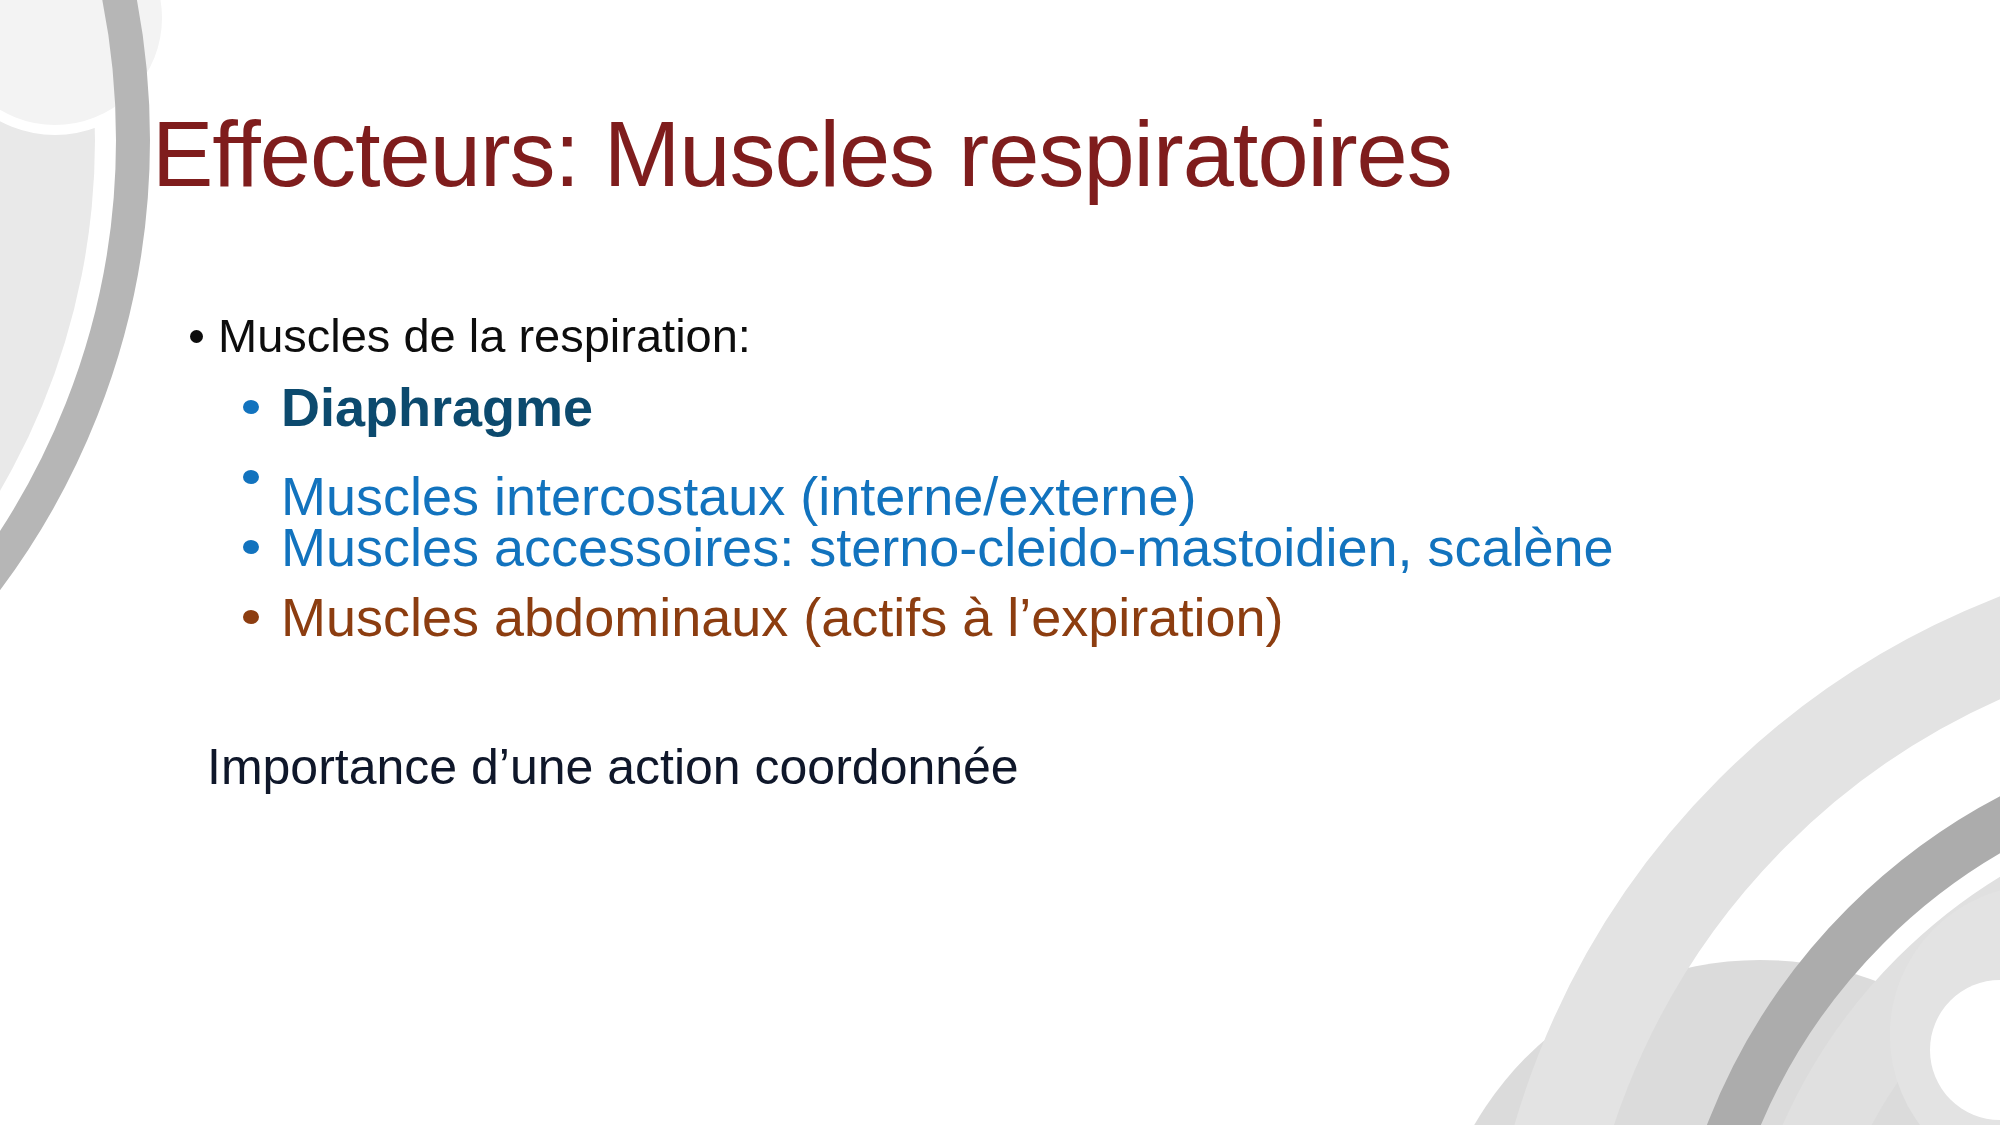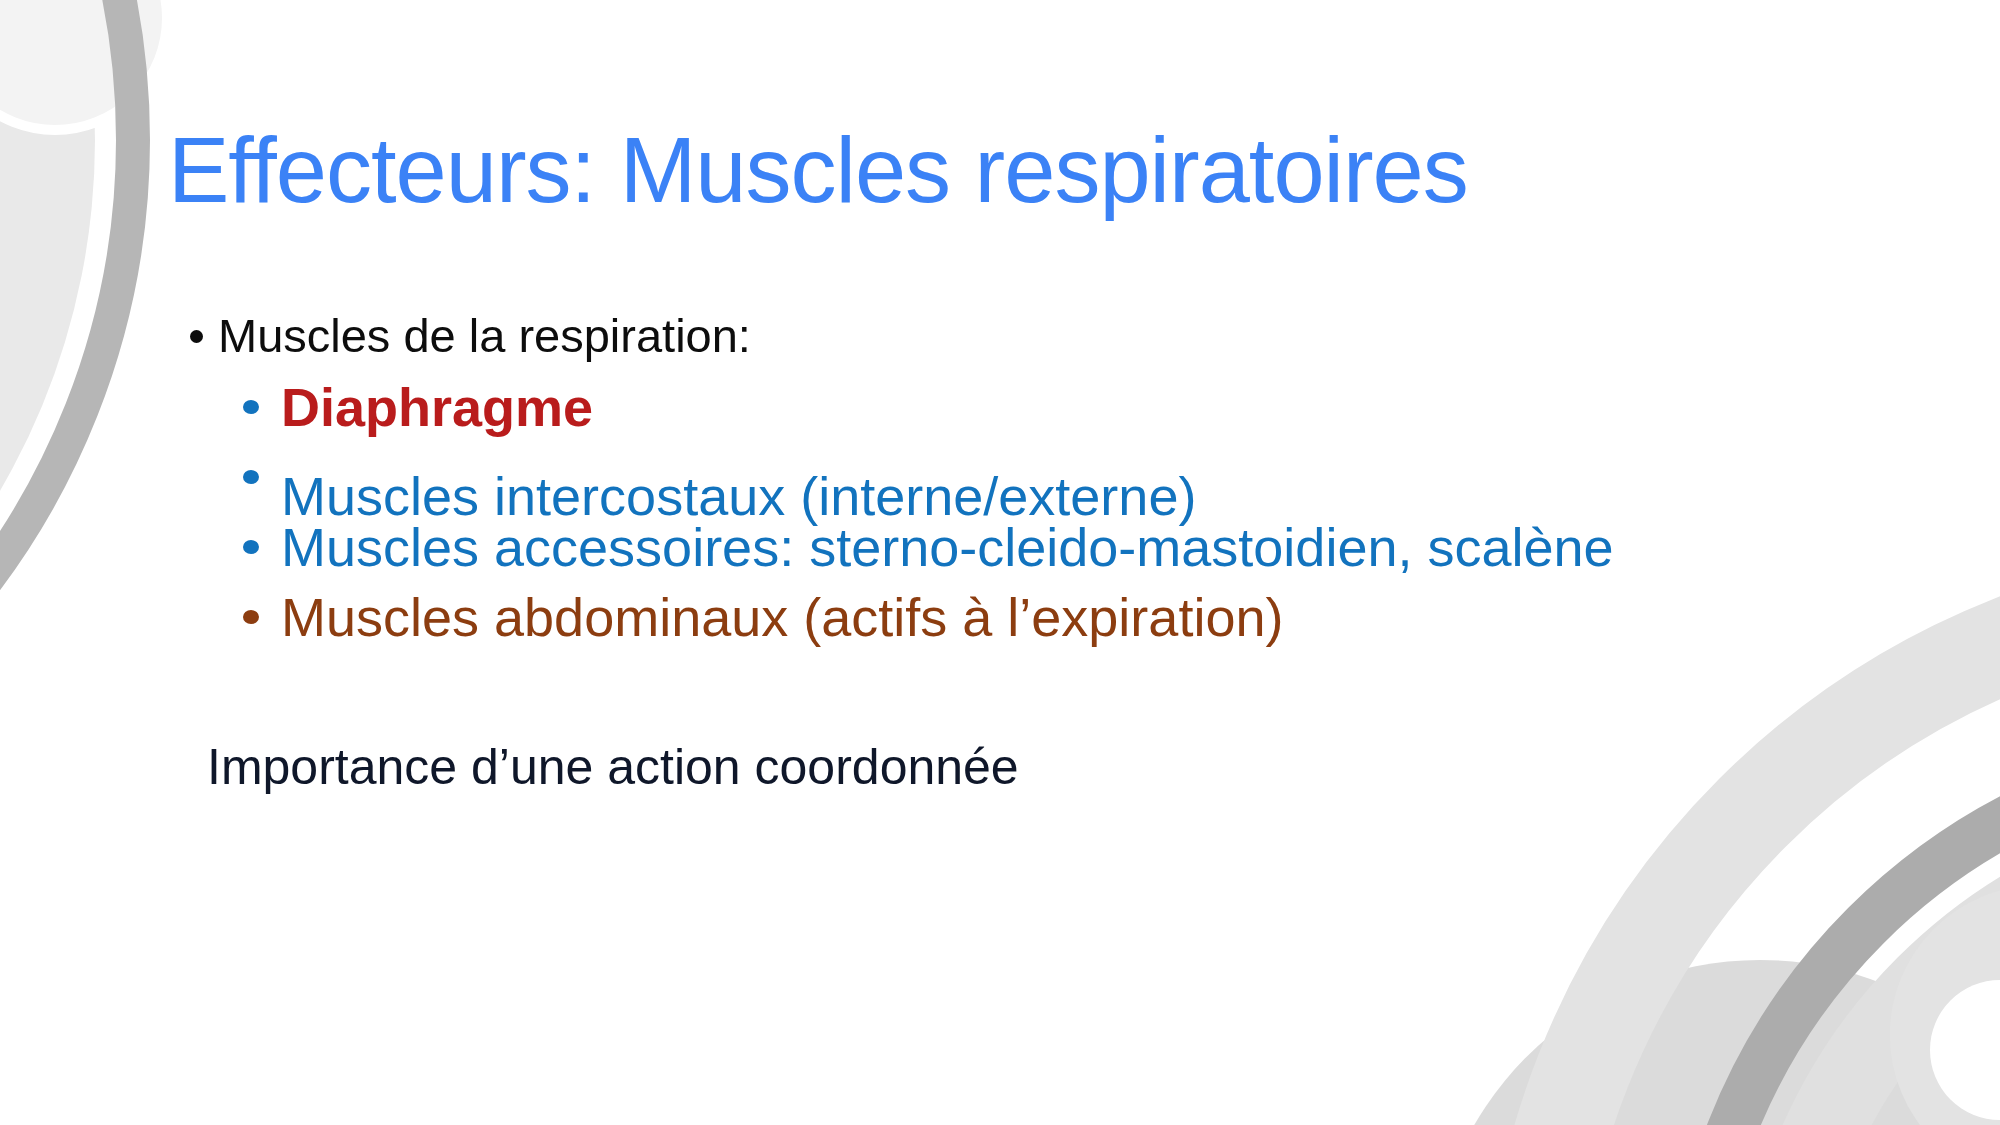--- a/index.html
+++ b/index.html
@@ -23,26 +23,26 @@
     top: 0;
     left: 0;
     width: 2000px;
     height: 1125px;
     pointer-events: none;
   }
   .title {
     position: absolute;
     left: 152px;
     top: 108px;
-    margin: 16px;
+    margin: 0;
     font-size: 92px;
     font-weight: 400;
     letter-spacing: -1px;
     line-height: 1;
-    color: #3b82f6;
+    color: #7f1d1d;
     white-space: nowrap;
   }
   .bullet1 {
     position: absolute;
     left: 190px;
     top: 312px;
     font-size: 47px;
     line-height: 1;
     color: #0d0d0d;
     white-space: nowrap;
@@ -126,21 +126,21 @@
   <h1 class="title">Effecteurs: Muscles respiratoires</h1>
 
   <div class="bullet1">
     <span class="dot" style="background-color: rgb(13, 13, 13);"></span>
     <span class="txt">Muscles de la respiration:</span>
   </div>
 
   <ul class="subs">
     <li>
       <span class="dot" style="background-color: rgb(18, 115, 190);"></span>
-      <span class="txt" style="color: #b91c1c; font-weight: 700;">Diaphragme</span>
+      <span class="txt" style="color: #0c4a6e; font-weight: 700;">Diaphragme</span>
     </li>
     <li>
       <span class="dot" style="background-color: rgb(18, 115, 190);"></span>
       <span class="txt" style="color: rgb(18, 115, 190); font-weight: 400; margin-top: 19px;">Muscles intercostaux (interne/externe)</span>
     </li>
     <li>
       <span class="dot" style="background-color: rgb(18, 115, 190);"></span>
       <span class="txt" style="color: rgb(18, 115, 190); font-weight: 400;">Muscles accessoires: sterno-cleido-mastoidien, scalène</span>
     </li>
     <li>

